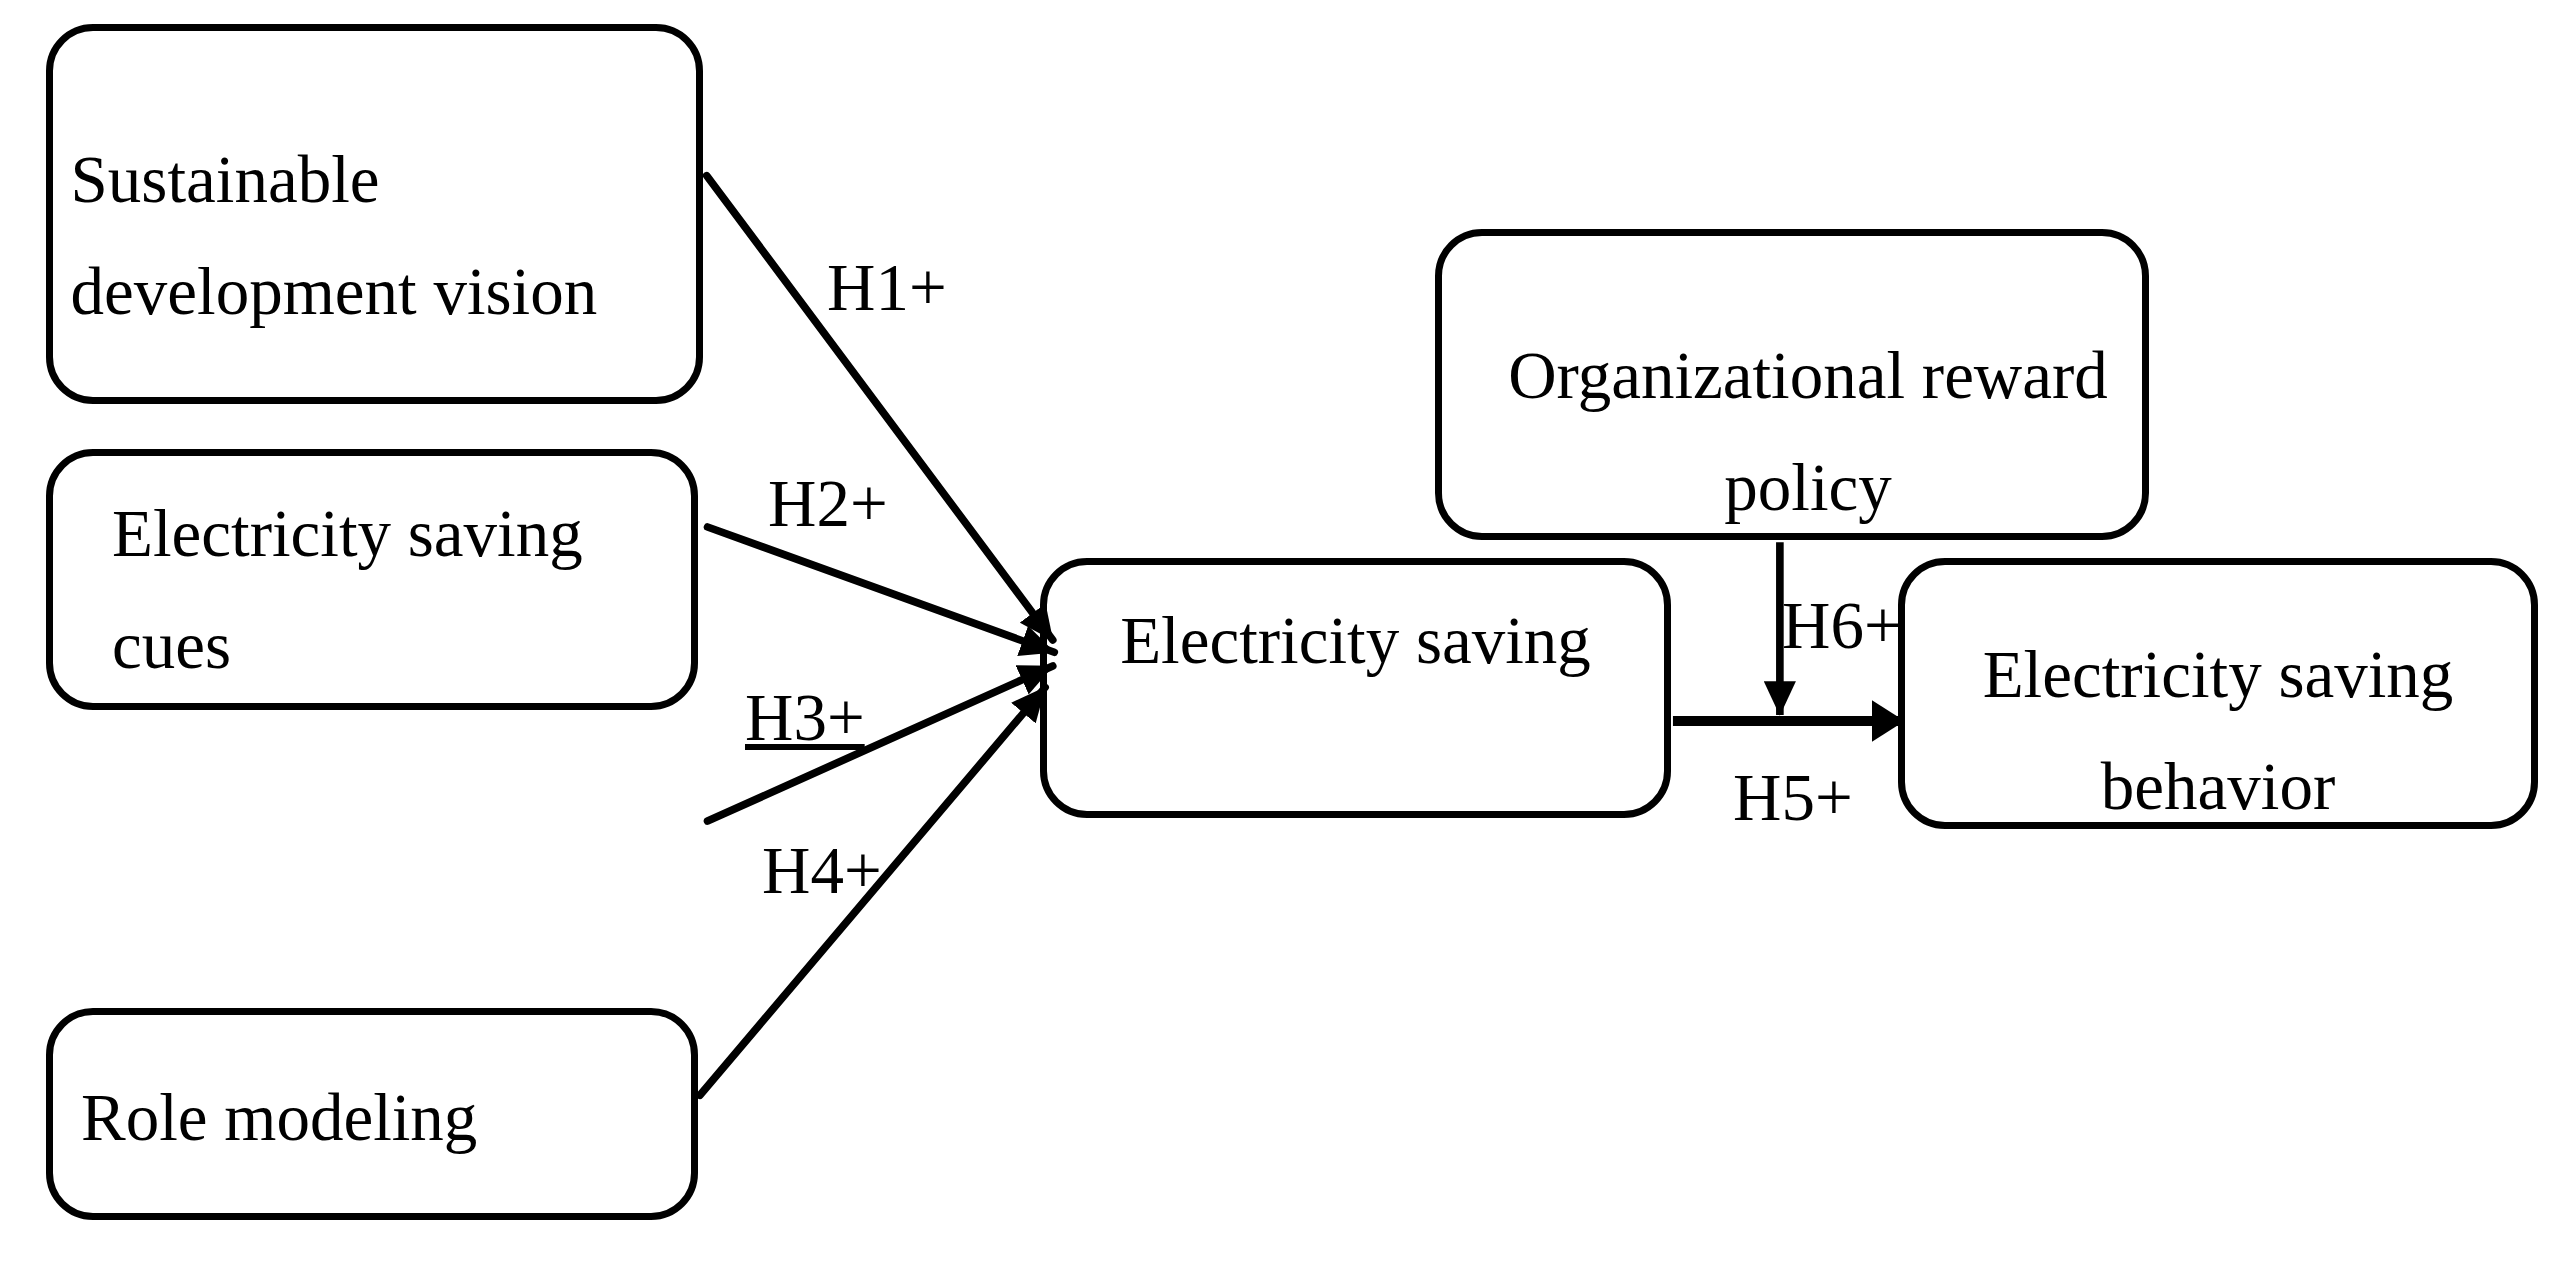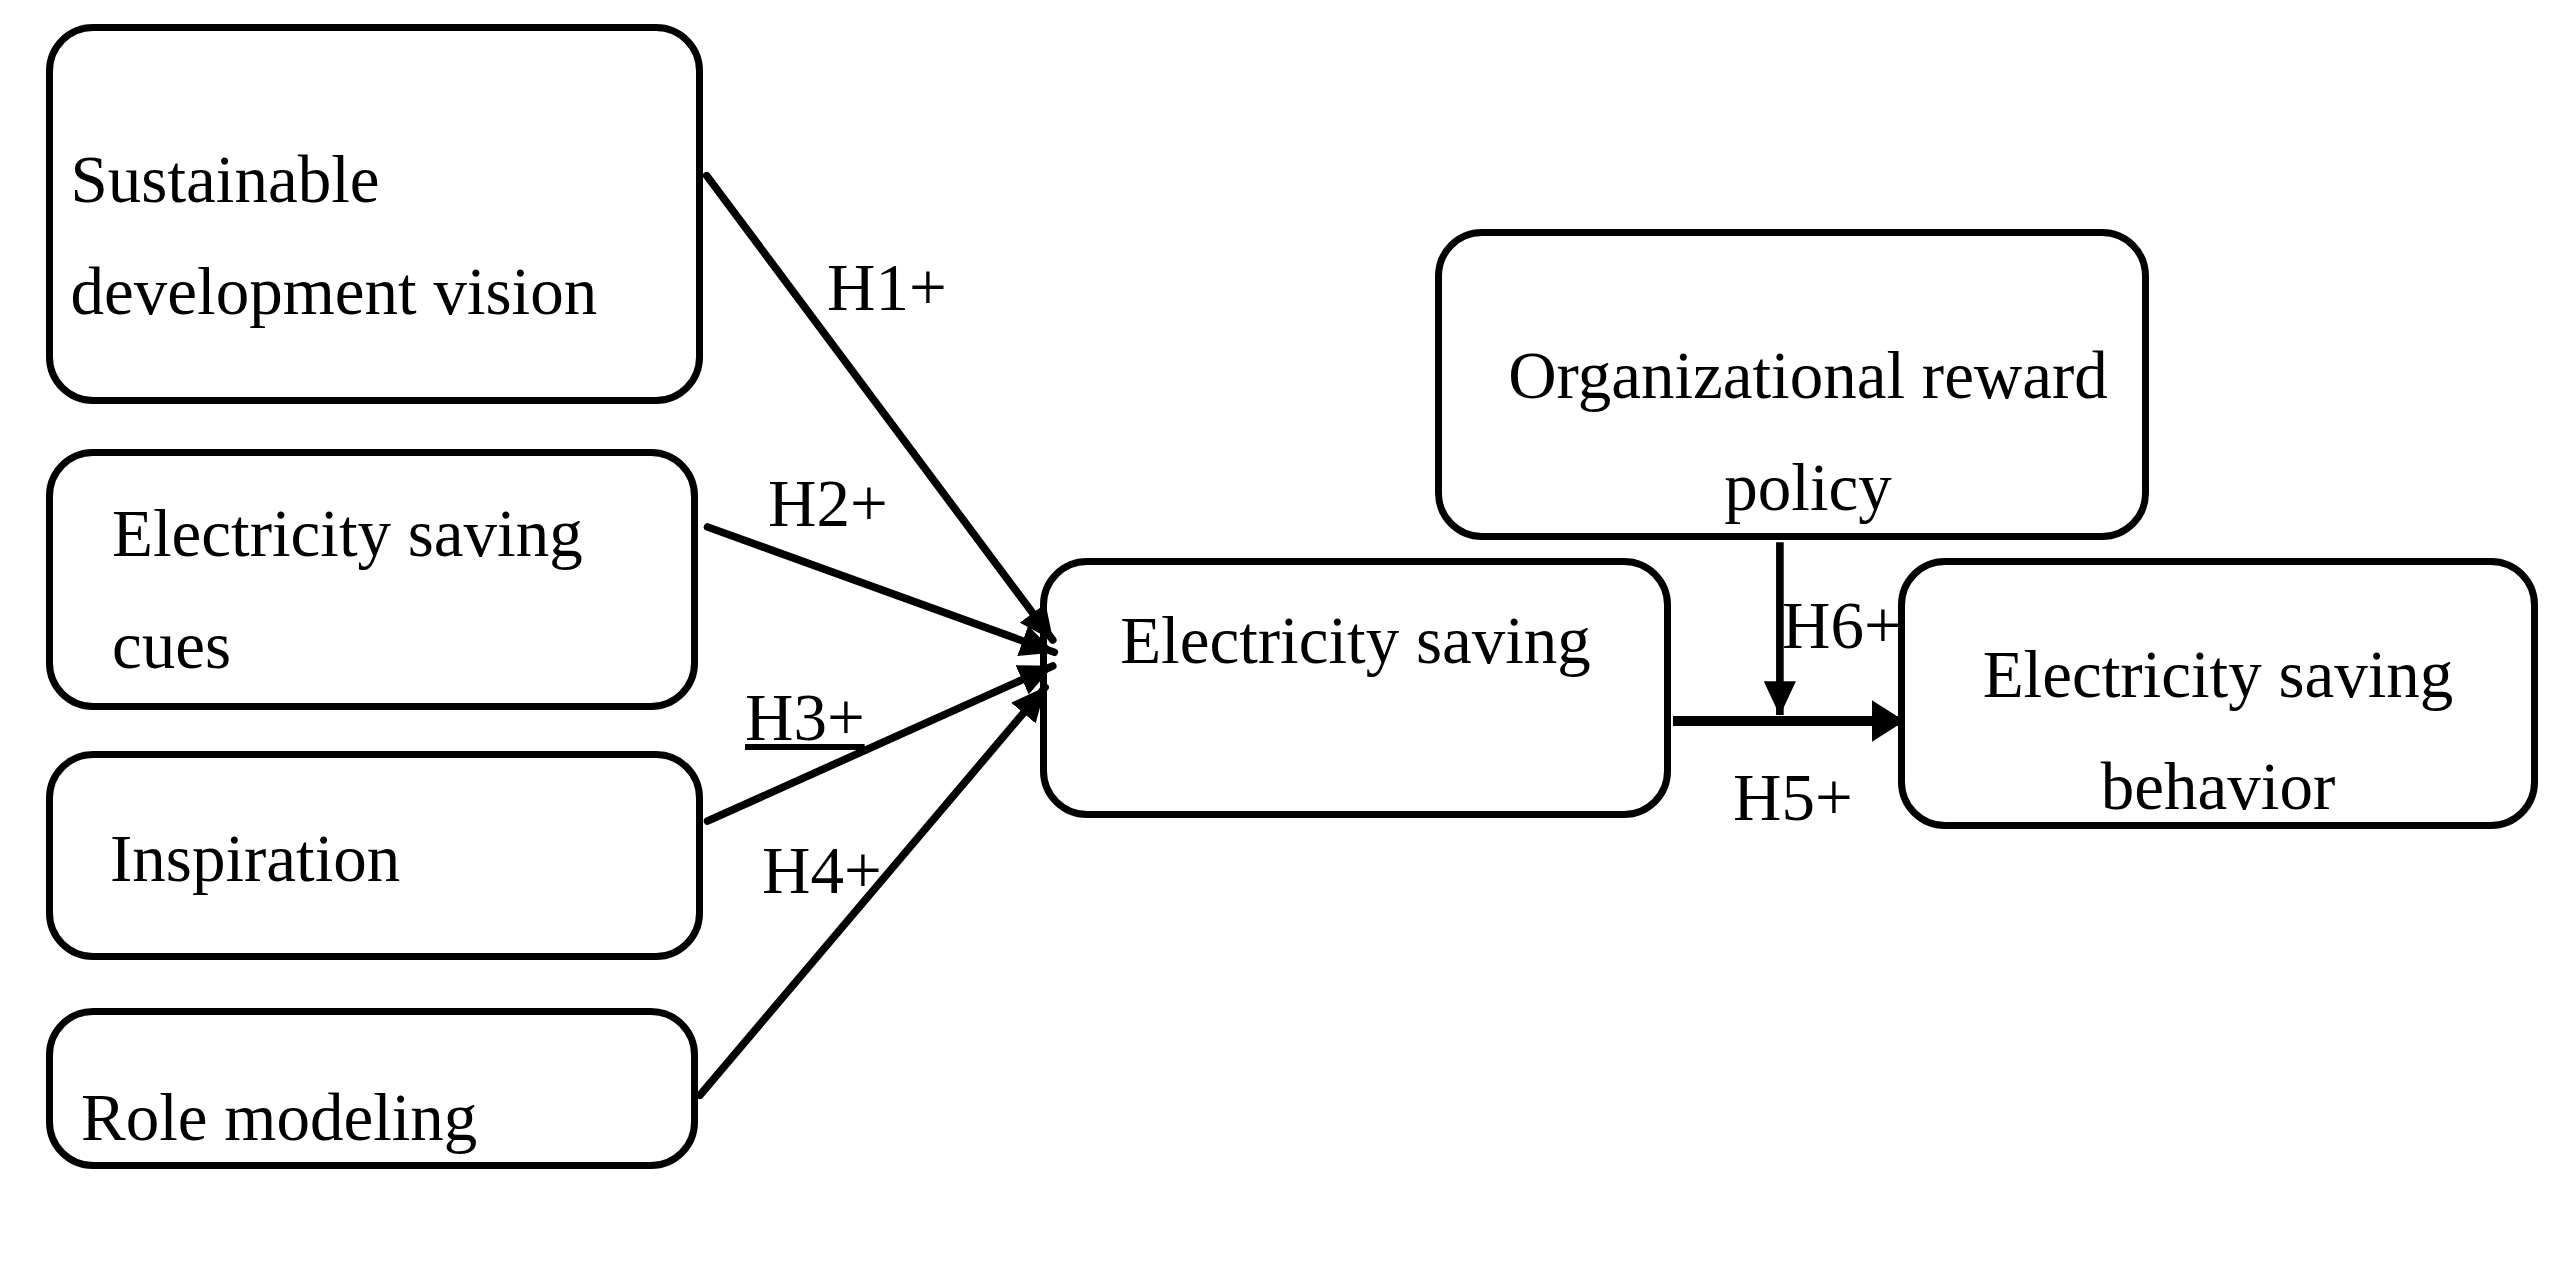--- a/index.html
+++ b/index.html
@@ -10,21 +10,21 @@
   .canvas{position:absolute;left:0;top:0;width:2576px;height:1261px;background:#fff;}
   .box{
     position:absolute;box-sizing:border-box;background:#fff;
     border:7.6px solid #000;border-radius:47px;font-size:67px;
   }
   .box .ln{display:block;line-height:112px;white-space:nowrap;}
   .b5 .ln{line-height:122px;}
   .b1{left:46px;top:24.4px;width:657px;height:380px;padding:92px 0 0 17.6px;}
   .b2{left:46px;top:449px;width:652px;height:261px;padding:21.4px 0 0 59px;}
   .b3{left:46px;top:751px;width:657px;height:209px;padding:44px 0 0 57px;}
-  .b4{left:46px;top:1008px;width:652px;height:161px;padding:46px 0 17px 28px;}
+  .b4{left:46px;top:1008px;width:652px;height:212px;padding:46px 0 17px 28px;}
   .b5{left:1040px;top:558px;width:631px;height:260px;padding-top:13.8px;text-align:center;}
   .b6{left:1435px;top:229px;width:714px;height:311px;padding-top:83px;text-align:center;padding-left:32px;}
   .b7{left:1898px;top:558px;width:640px;height:271px;padding-top:53px;text-align:center;}
   .hlabel{position:absolute;font-size:67px;line-height:1;white-space:nowrap;}
   .h1{left:827px;top:254px;}
   .h2{left:768px;top:470px;}
   .h3{left:745px;top:684px;text-decoration:underline;}
   .h4{left:722px;top:837px;margin-left:40px;}
   .h5{left:1733px;top:764px;}
   .h6{left:1782px;top:592px;}
@@ -38,23 +38,20 @@
   <div class="box b1">
     <span class="ln">Sustainable</span>
     <span class="ln">development vision</span>
   </div>
 
   <div class="box b2">
     <span class="ln">Electricity saving</span>
     <span class="ln">cues</span>
   </div>
 
-  <div class="box b3">
-    <span class="ln">Inspiration</span>
-  </div>
 
   <div class="box b4">
     <span class="ln">Role modeling</span>
   </div>
 
   <div class="box b5">
     <span class="ln">Electricity saving</span>
   </div>
 
   <div class="box b6">

